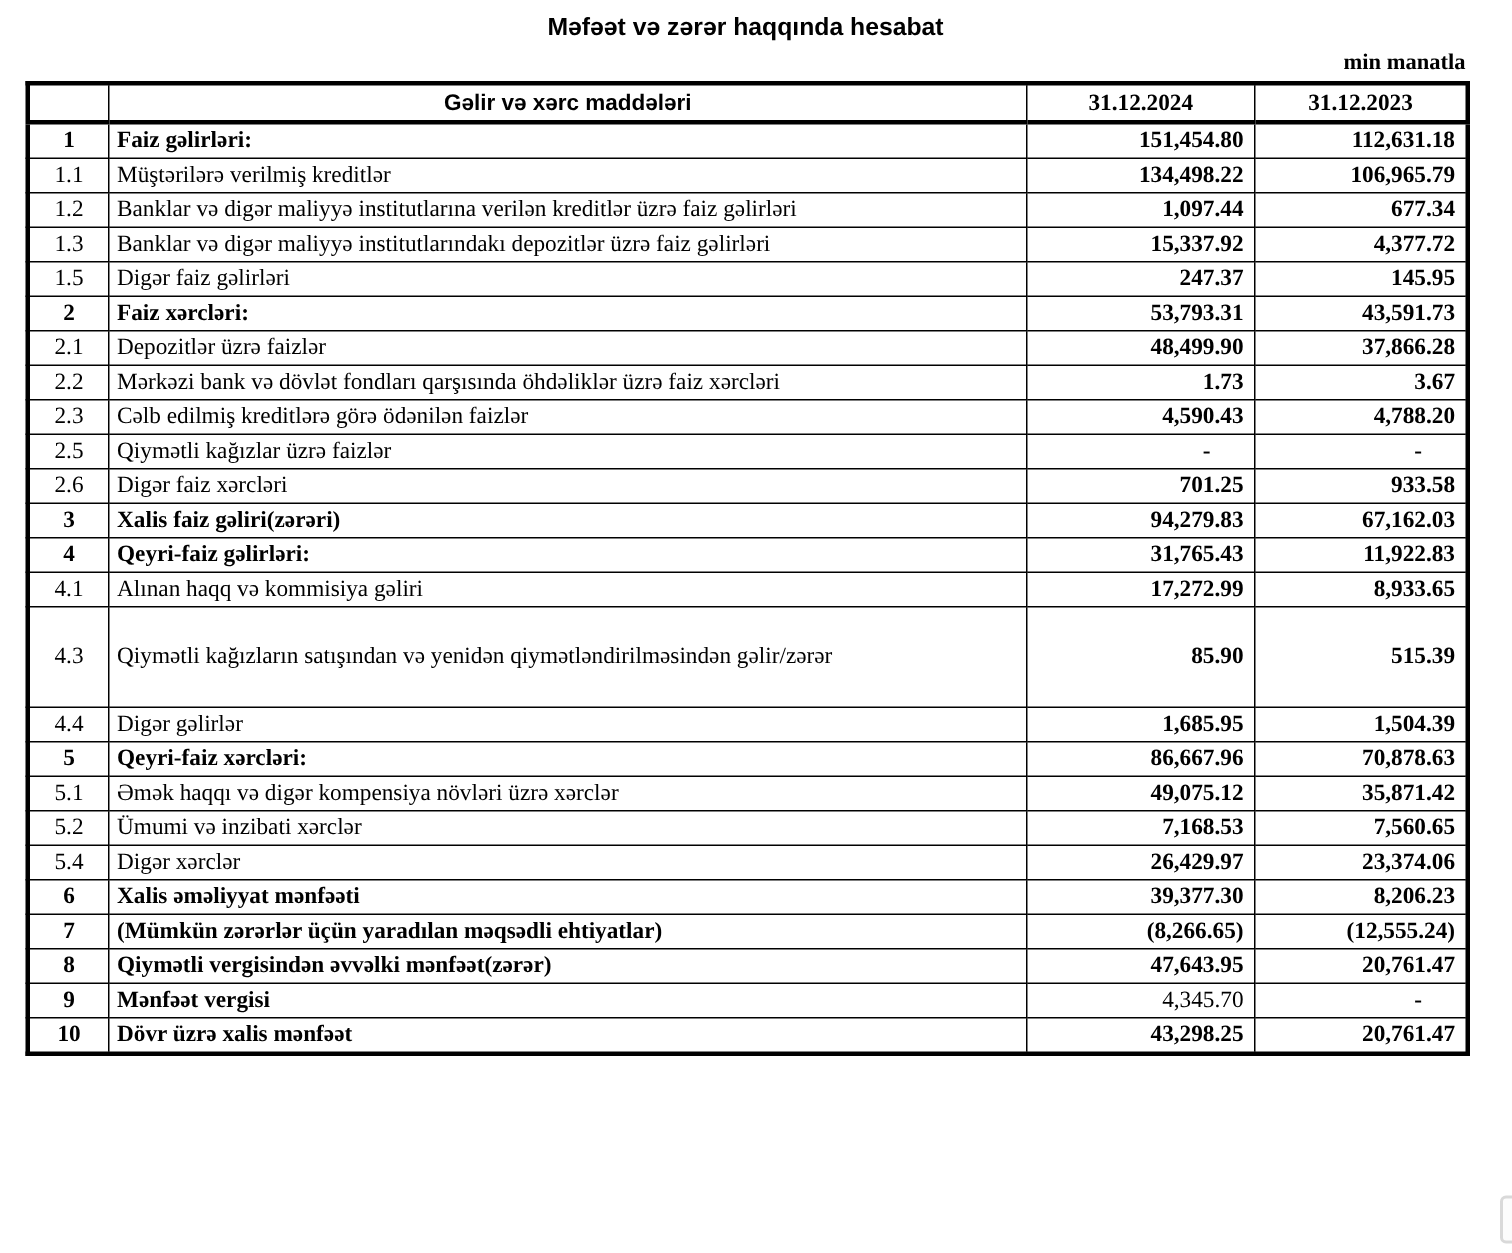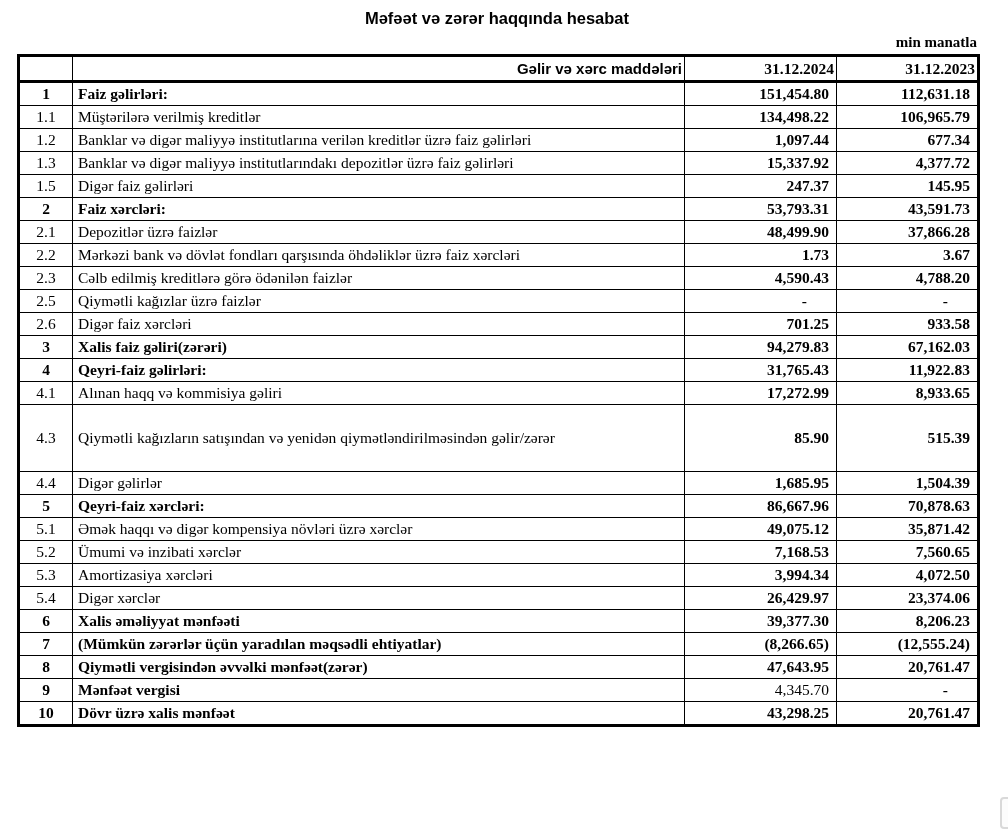--- a/index.html
+++ b/index.html
@@ -43,21 +43,21 @@
     line-height: 1.15;
     height: 20px;
     padding: 1px 2px;
     overflow: hidden;
     white-space: nowrap;
     vertical-align: middle;
   }
   thead td {
     border-bottom: 3px solid #000;
     font-weight: bold;
-    text-align: right;
+    text-align: center;
     height: 21px;
   }
   thead td.hitem {
     font-family: "Liberation Sans", sans-serif;
     font-size: 15px;
   }
   thead td.hdate { font-size: 15.5px; }
   td.no  { text-align: center; }
   td.item{ text-align: left; padding-left: 5px; }
   td.val { text-align: right; padding-right: 7px; font-weight: bold; }
@@ -207,26 +207,20 @@
           <td class="val">49,075.12</td>
           <td class="val">35,871.42</td>
         </tr>
         <tr>
           <td class="no">5.2</td>
           <td class="item">Ümumi və inzibati xərclər</td>
           <td class="val">7,168.53</td>
           <td class="val">7,560.65</td>
         </tr>
         <tr>
-          <td class="no">5.3</td>
-          <td class="item">Amortizasiya xərcləri</td>
-          <td class="val">3,994.34</td>
-          <td class="val">4,072.50</td>
-        </tr>
-        <tr>
           <td class="no">5.4</td>
           <td class="item">Digər xərclər</td>
           <td class="val">26,429.97</td>
           <td class="val">23,374.06</td>
         </tr>
         <tr class="bold">
           <td class="no">6</td>
           <td class="item">Xalis əməliyyat mənfəəti</td>
           <td class="val">39,377.30</td>
           <td class="val">8,206.23</td>

